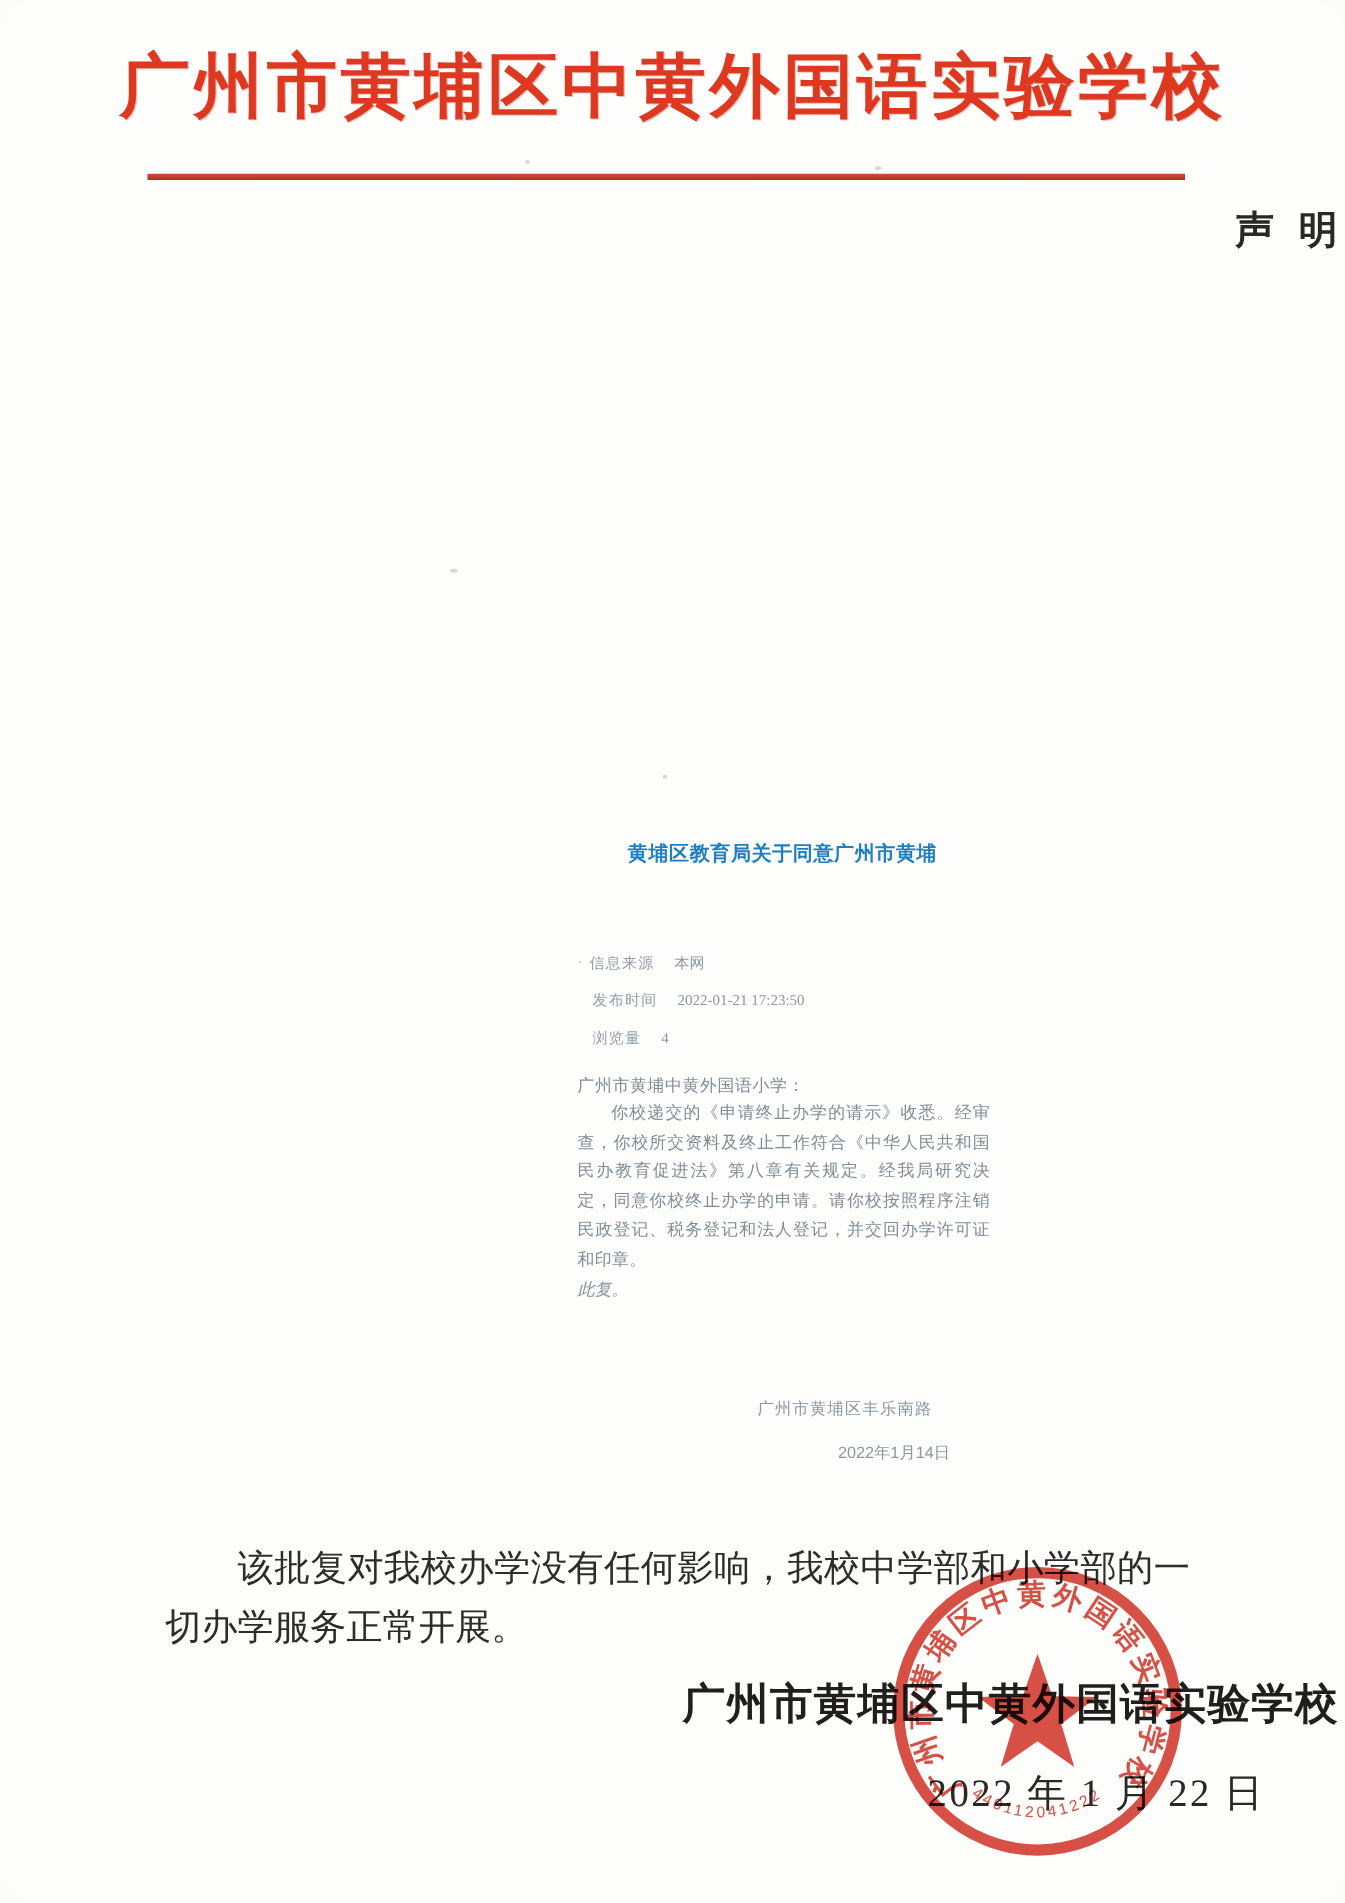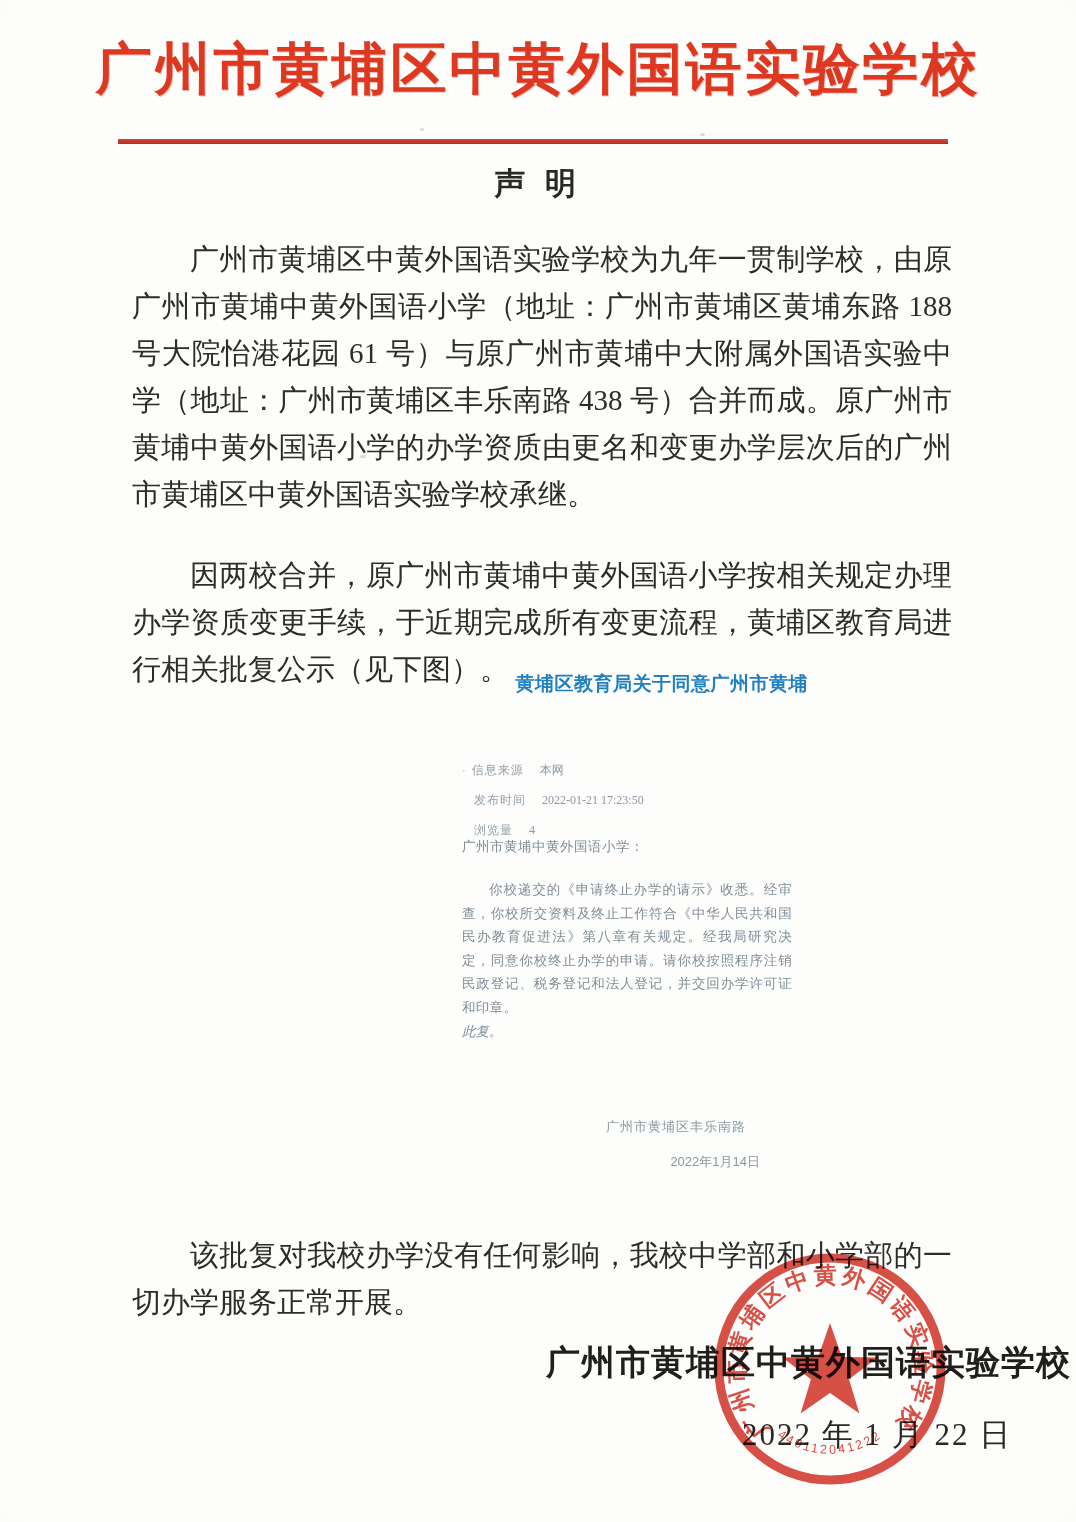--- a/index.html
+++ b/index.html
@@ -18,52 +18,52 @@
     font-family:"Liberation Sans", sans-serif;
     font-weight:bold;font-size:56px;letter-spacing:3px;
     color:#df3820;
     text-shadow:1px 1px 0 rgba(160,30,10,0.25);
   }
   .rule{
     position:absolute;left:118px;top:139px;width:830px;height:5px;
     background:linear-gradient(#d14a3c,#b32c22);
   }
   .doc-title{
-    position:absolute;left:0;top:163px;width:100%;text-align:center;
+    position:absolute;left:0;top:163px;width:100%;text-align:right;
     font-size:31px;font-weight:bold;color:#2a2827;letter-spacing:6px;
   }
 
   
   .body-flow{
     position:absolute;left:132px;top:236px;width:820px;
     color:#2e2c2b;font-size:29px;line-height:47px;
     text-align:justify;
   }
   .body-flow p{margin:0;text-indent:2em;}
   .body-flow p.p2{margin-top:34px;}
 
   
   .notice{
     position:absolute;left:440px;top:660px;width:372px;height:522px;
     font-family:"Liberation Sans", sans-serif;
     filter:blur(0.35px);
   }
   .notice-title{
-    margin:6px 4px 0 4px;text-align:right;
-    color:#1f7fc0;font-weight:bold;font-size:19px;line-height:35px;
+    margin:6px 4px 0 4px;text-align:center;
+    color:#1f7fc0;font-weight:bold;font-size:16px;line-height:35px;
     letter-spacing:0.5px;
   }
   .notice-meta{position:absolute;left:22px;top:95px;font-size:12px;color:#93a0aa;}
   .meta-row{height:30px;display:flex;align-items:center;}
   .meta-bullet{color:#aab4bc;margin-right:6px;font-size:11px;}
   .meta-row .no-bullet{width:12px;display:inline-block;}
   .meta-label{margin-right:16px;letter-spacing:1px;}
   .meta-value{color:#8b98a2;font-family:Liberation Serif, serif;}
   .notice-salutation{
-    position:absolute;left:22px;top:178px;font-size:13.5px;color:#7f8d97;letter-spacing:0.5px;
+    position:absolute;left:22px;top:200px;font-size:13.5px;color:#7f8d97;letter-spacing:0.5px;
   }
   .notice-body{
     position:absolute;left:22px;top:218px;width:330px;
     font-size:13.5px;line-height:23.5px;color:#7f8d97;
     text-indent:2em;text-align:justify;letter-spacing:0.3px;
   }
   .notice-closing{position:absolute;left:22px;top:363px;font-size:13.5px;color:#7f8d97;font-style:italic;}
   .notice-signer{position:absolute;right:66px;top:458px;font-size:13px;color:#8a97a1;letter-spacing:1px;}
   .notice-date{position:absolute;right:52px;top:493px;font-size:13px;color:#8a97a1;}
 
@@ -88,24 +88,20 @@
 </style>
 </head>
 <body>
 
 <div class="page">
 
   <div class="masthead">广州市黄埔区中黄外国语实验学校</div>
   <div class="rule"></div>
   <div class="doc-title">声 明</div>
 
-  <div class="body-flow">
-    <p class="p1">广州市黄埔区中黄外国语实验学校为九年一贯制学校，由原广州市黄埔中黄外国语小学（地址：广州市黄埔区黄埔东路 188 号大院怡港花园 61 号）与原广州市黄埔中大附属外国语实验中学（地址：广州市黄埔区丰乐南路 438 号）合并而成。原广州市黄埔中黄外国语小学的办学资质由更名和变更办学层次后的广州市黄埔区中黄外国语实验学校承继。</p>
-    <p class="p2">因两校合并，原广州市黄埔中黄外国语小学按相关规定办理办学资质变更手续，于近期完成所有变更流程，黄埔区教育局进行相关批复公示（见下图）。</p>
-  </div>
 
   <div class="notice">
     <div class="notice-title">
       <div>黄埔区教育局关于同意广州市黄埔</div>
     </div>
     <div class="notice-meta">
       <div class="meta-row">
         <span class="meta-bullet">·</span>
         <span class="meta-label">信息来源</span>
         <span class="meta-value">本网</span>

